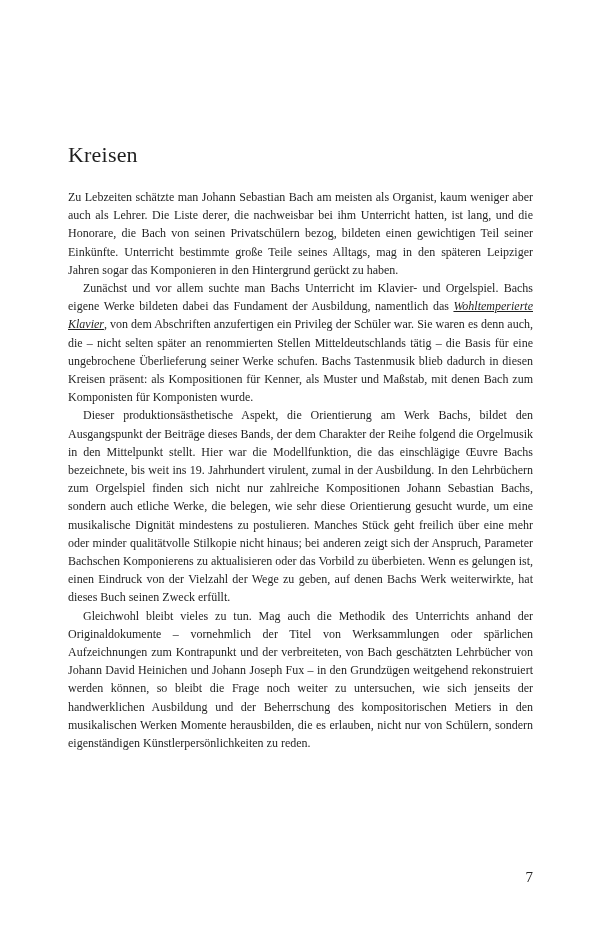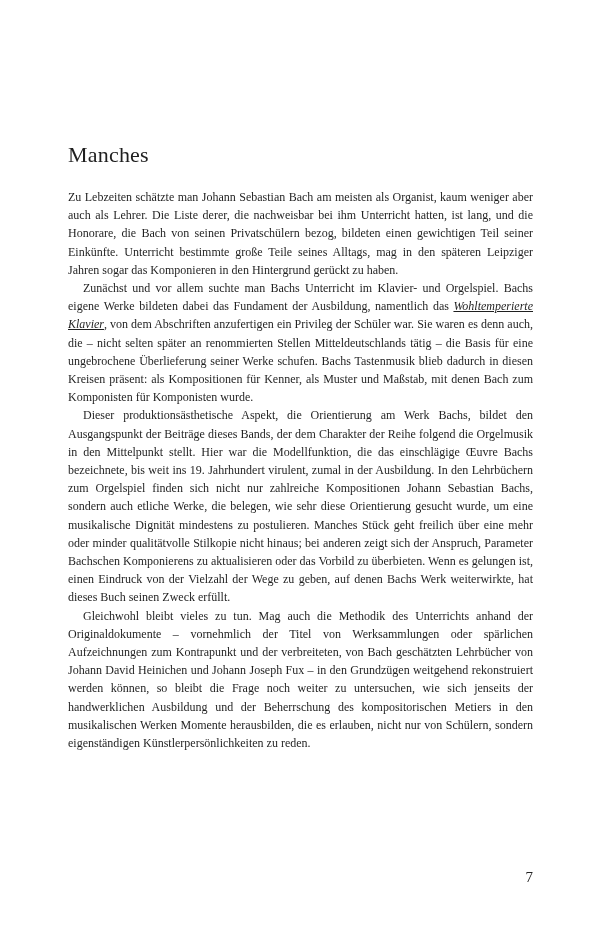--- a/index.html
+++ b/index.html
@@ -54,21 +54,21 @@
     font-size: 15px;
     line-height: 18px;
     color: #222222;
   }
 </style>
 </head>
 <body>
 
 <div class="page">
   <div class="content">
-    <h1 class="title">Manches</h1>
+    <h1 class="title">Kreisen</h1>
     <div class="body-text">
         <p><span>Zu Lebzeiten schätzte man Johann Sebastian Bach am meisten als Organist, kaum weniger aber auch als Lehrer. Die Liste derer, die nachweisbar bei ihm Unterricht hatten, ist lang, und die Honorare, die Bach von seinen Privat­schülern bezog, bildeten einen gewichtigen Teil seiner Einkünfte. Unterricht bestimmte große Teile seines Alltags, mag in den späteren Leipziger Jahren sogar das Komponieren in den Hintergrund gerückt zu haben.</span></p>
         <p class="indent"><span>Zunächst und vor allem suchte man Bachs Unterricht im Klavier- und Or­gelspiel. Bachs eigene Werke bildeten dabei das Fundament der Ausbildung, namentlich das </span><span class="italic">Wohltemperierte Klavier</span><span>, von dem Abschriften anzufertigen ein Privileg der Schüler war. Sie waren es denn auch, die – nicht selten später an renommierten Stellen Mitteldeutschlands tätig – die Basis für eine ungebro­chene Überlieferung seiner Werke schufen. Bachs Tastenmusik blieb dadurch in diesen Kreisen präsent: als Kompositionen für Kenner, als Muster und Maßstab, mit denen Bach zum Komponisten für Komponisten wurde.</span></p>
         <p class="indent"><span>Dieser produktionsästhetische Aspekt, die Orientierung am Werk Bachs, bil­det den Ausgangspunkt der Beiträge dieses Bands, der dem Charakter der Reihe folgend die Orgelmusik in den Mittelpunkt stellt. Hier war die Modellfunktion, die das einschlägige Œuvre Bachs bezeichnete, bis weit ins 19. Jahrhundert virulent, zumal in der Ausbildung. In den Lehrbüchern zum Orgelspiel finden sich nicht nur zahlreiche Kompositionen Johann Sebastian Bachs, sondern auch etliche Werke, die belegen, wie sehr diese Orientierung gesucht wurde, um eine musikalische Dignität mindestens zu postulieren. Manches Stück geht freilich über eine mehr oder minder qualitätvolle Stilkopie nicht hinaus; bei anderen zeigt sich der Anspruch, Parameter Bachschen Komponierens zu aktualisieren oder das Vorbild zu überbieten. Wenn es gelungen ist, einen Eindruck von der Vielzahl der Wege zu geben, auf denen Bachs Werk weiterwirkte, hat dieses Buch seinen Zweck erfüllt.</span></p>
         <p class="indent"><span>Gleichwohl bleibt vieles zu tun. Mag auch die Methodik des Unterrichts anhand der Originaldokumente – vornehmlich der Titel von Werksammlun­gen oder spärlichen Aufzeichnungen zum Kontrapunkt und der verbreiteten, von Bach geschätzten Lehrbücher von Johann David Heinichen und Johann Joseph Fux – in den Grundzügen weitgehend rekonstruiert werden können, so bleibt die Frage noch weiter zu untersuchen, wie sich jenseits der handwerkli­chen Ausbildung und der Beherrschung des kompositorischen Metiers in den musikalischen Werken Momente herausbilden, die es erlauben, nicht nur von Schülern, sondern eigenständigen Künstlerpersönlichkeiten zu reden.</span></p>
       </div>
   </div>
   <div class="page-number">7</div>
 </div>
 

